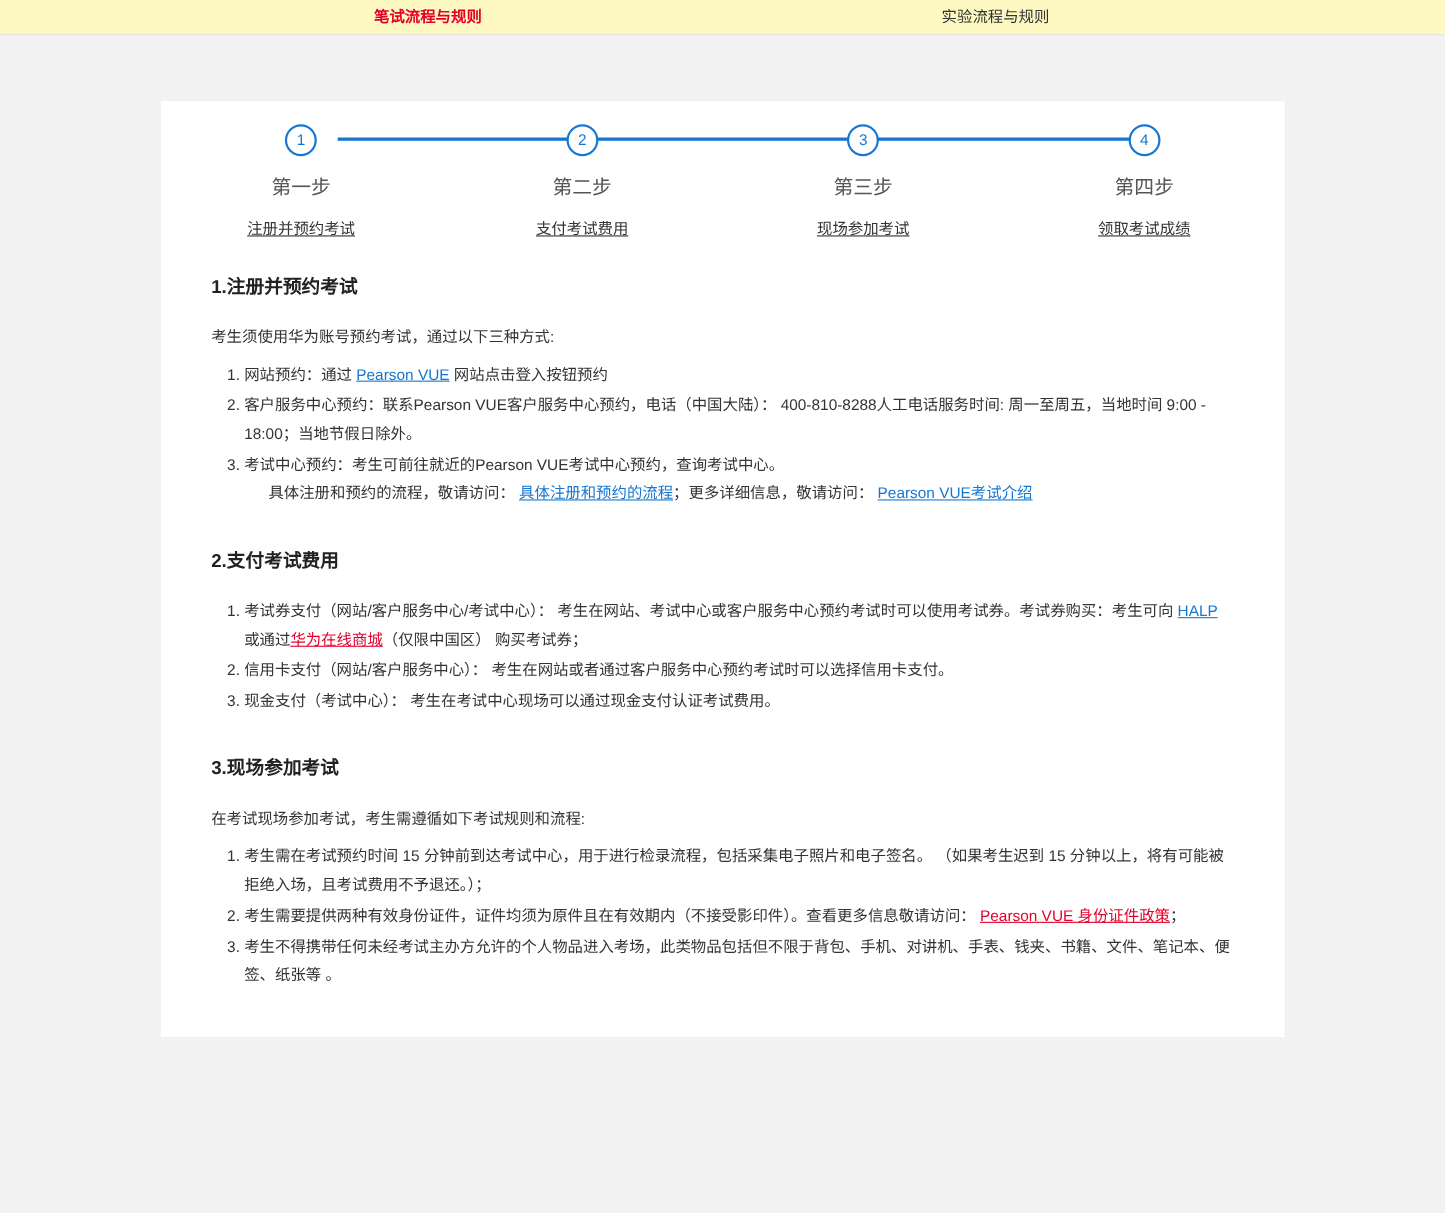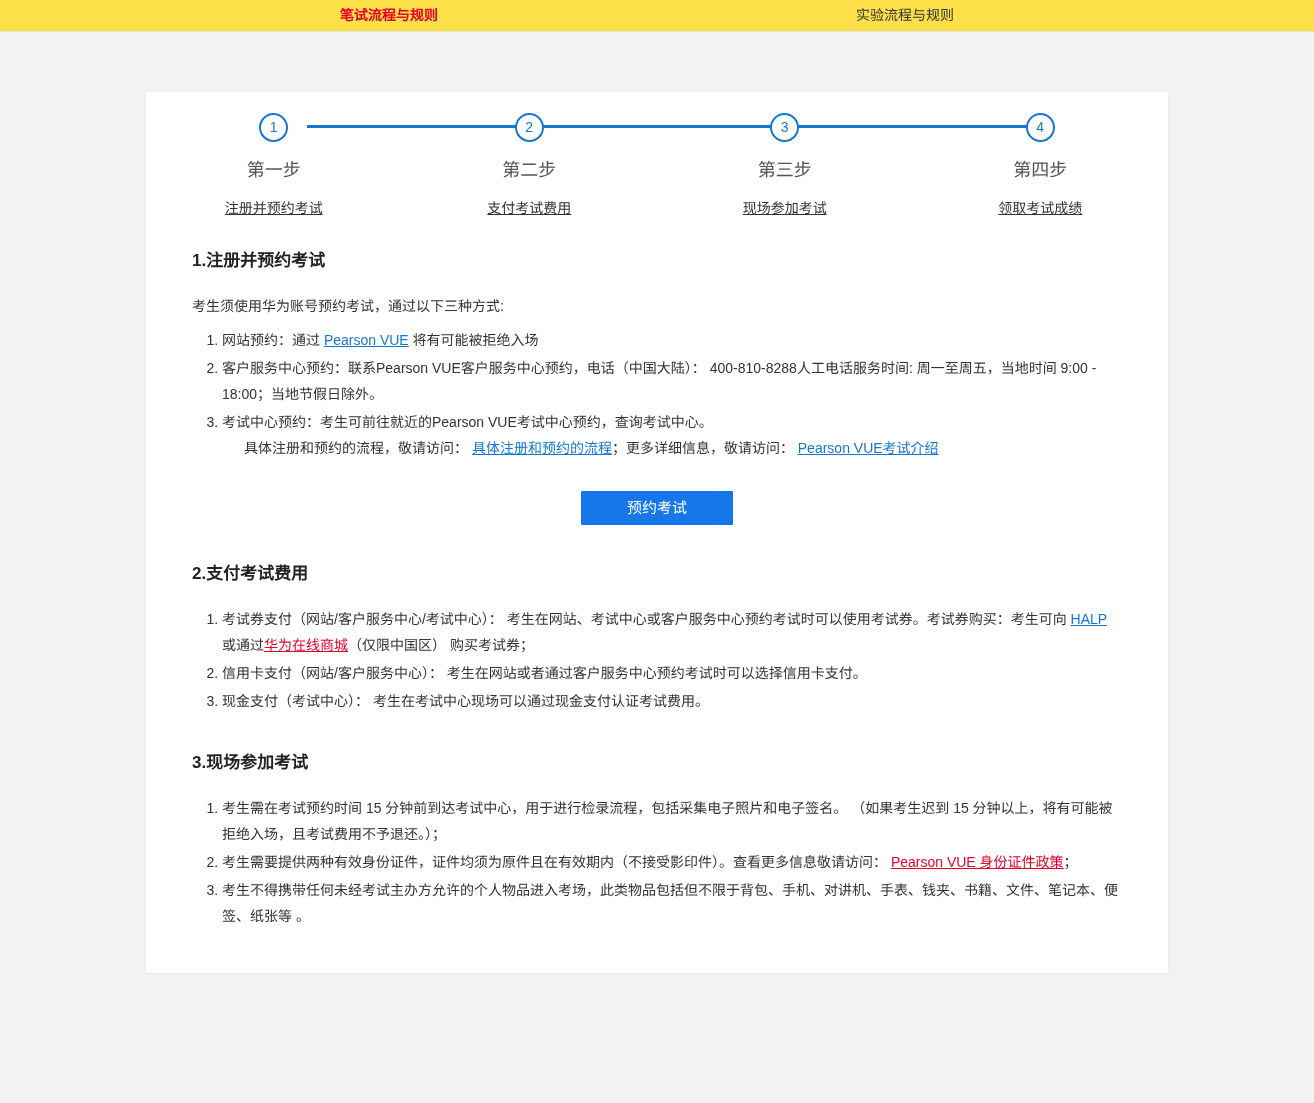--- a/index.html
+++ b/index.html
@@ -11,21 +11,21 @@
     width: 1314px;
     min-height: 1103px;
     font-family: "Liberation Sans", "DejaVu Sans", sans-serif;
     color: #333;
     font-size: 14px;
   }
 
   
   .tabs {
     height: 31px;
-    background: #fde047;
+    background: #fef9c3;
     border-bottom: 1px solid #e4e4e4;
     display: flex;
     align-items: center;
     position: relative;
   }
   .tab {
     position: absolute;
     top: 0;
     height: 31px;
     line-height: 31px;
@@ -215,44 +215,42 @@
         </div>
       </div>
     </div>
 
     <div class="content">
 
       <h2 class="section-title">1.注册并预约考试</h2>
       <p class="para">考生须使用华为账号预约考试，通过以下三种方式:</p>
       <ol class="list">
         <li>
-          <span>网站预约：通过 </span><a class="link">Pearson VUE</a><span> 将有可能被拒绝入场</span>
+          <span>网站预约：通过 </span><a class="link">Pearson VUE</a><span> 网站点击登入按钮预约</span>
         </li>
         <li>客户服务中心预约：联系Pearson VUE客户服务中心预约，电话（中国大陆）： 400-810-8288人工电话服务时间: 周一至周五，当地时间 9:00 - 18:00；当地节假日除外。</li>
         <li>
           <span>考试中心预约：考生可前往就近的Pearson VUE考试中心预约，查询考试中心。</span>
           <span class="sub-block">
             <span class="note-line indent-2"><span>具体注册和预约的流程，敬请访问：</span> <a class="link">具体注册和预约的流程</a><span>；更多详细信息，敬请访问：</span> <a class="link">Pearson VUE考试介绍</a></span>
           </span>
         </li>
       </ol>
-      <div class="btn-wrap">
-        <button class="btn btn-wide">预约考试</button>
-      </div>
 
       <h2 class="section-title">2.支付考试费用</h2>
       <ol class="list">
         <li>
           <span>考试券支付（网站/客户服务中心/考试中心）： 考生在网站、考试中心或客户服务中心预约考试时可以使用考试券。考试券购买：考生可向 </span><a class="link">HALP</a><span> 或通过</span><a class="link-red">华为在线商城</a><span>（仅限中国区） 购买考试券；</span>
         </li>
         <li>信用卡支付（网站/客户服务中心）： 考生在网站或者通过客户服务中心预约考试时可以选择信用卡支付。</li>
         <li>现金支付（考试中心）： 考生在考试中心现场可以通过现金支付认证考试费用。</li>
       </ol>
 
       <h2 class="section-title">3.现场参加考试</h2>
+      <p class="para">在考试现场参加考试，考生需遵循如下考试规则和流程:</p>
       <ol class="list">
         <li>考生需在考试预约时间 15 分钟前到达考试中心，用于进行检录流程，包括采集电子照片和电子签名。 （如果考生迟到 15 分钟以上，将有可能被拒绝入场，且考试费用不予退还。）；</li>
         <li>
           <span>考生需要提供两种有效身份证件，证件均须为原件且在有效期内（不接受影印件）。查看更多信息敬请访问： </span><a class="link-red">Pearson VUE 身份证件政策</a><span>；</span>
         </li>
         <li>考生不得携带任何未经考试主办方允许的个人物品进入考场，此类物品包括但不限于背包、手机、对讲机、手表、钱夹、书籍、文件、笔记本、便签、纸张等 。</li>
       </ol>
 
 
     </div>

